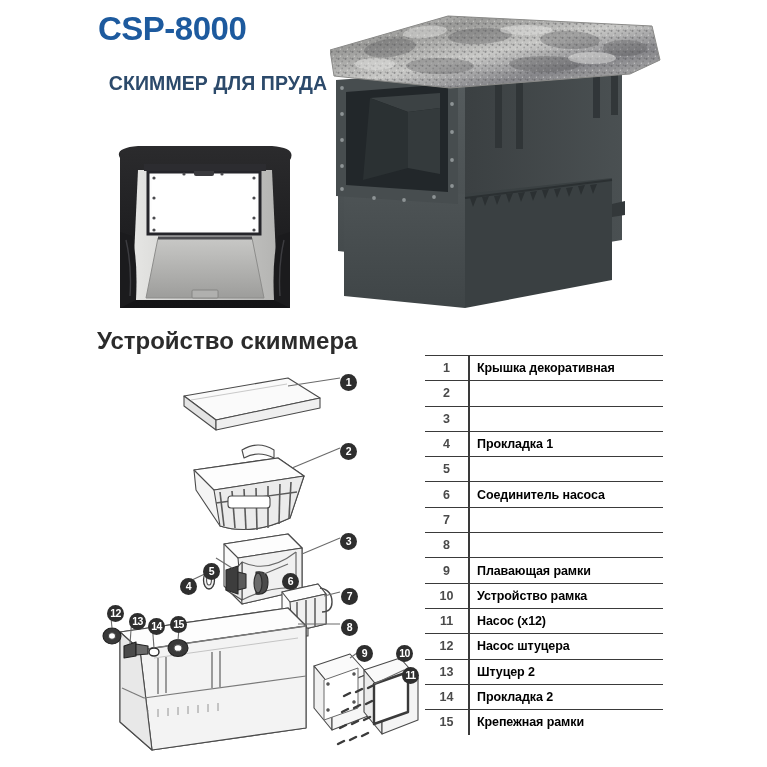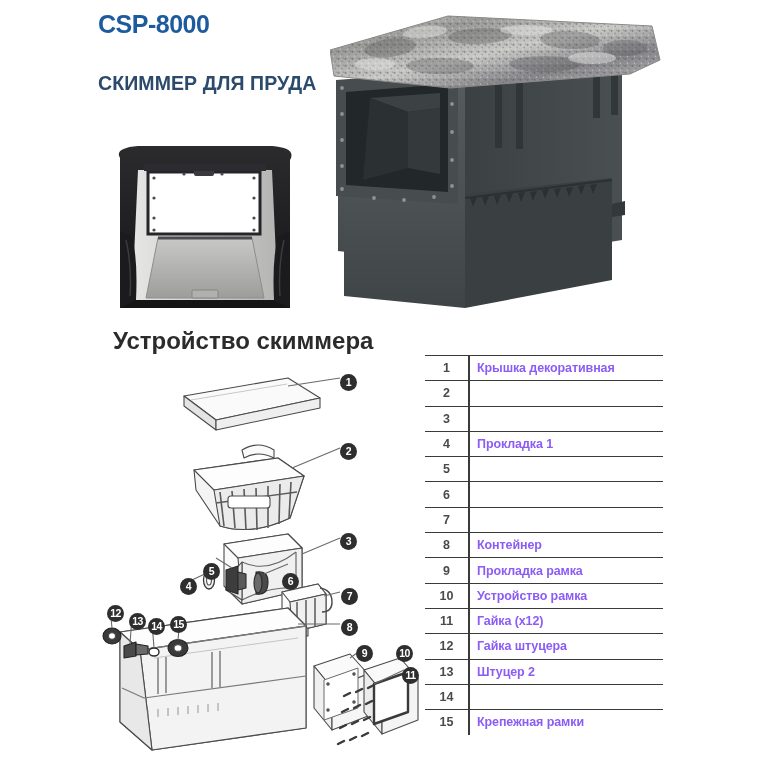--- a/index.html
+++ b/index.html
@@ -14,49 +14,49 @@
     background: #ffffff;
     overflow: hidden;
     font-family: "Liberation Sans", sans-serif;
   }
 
   
   #product-title {
     position: absolute;
     left: 98px;
     top: 10px;
-    font-size: 25px;
+    font-size: 33px;
     font-weight: bold;
     color: #1d5a9e;
     letter-spacing: -0.5px;
     white-space: nowrap;
   }
   #subtitle-block {
     position: absolute;
     left: 98px;
     top: 72px;
     width: 240px;
     font-size: 19.5px;
     font-weight: bold;
     color: #2c4a6b;
     line-height: 1.18;
     letter-spacing: 0.1px;
+    text-align: center;
   }
   #subtitle-line2 { padding-left: 8px; }
 
   
   #section-heading {
     position: absolute;
     left: 97px;
     top: 327px;
     font-size: 24px;
     font-weight: bold;
     color: #2b2b2b;
     white-space: nowrap;
-    margin-left: 16px;
   }
 
   
   .photo { position: absolute; }
 
   #hero-photo { left: 330px; top: 8px; width: 400px; height: 318px; }
   #inset-photo { left: 92px; top: 140px; width: 225px; height: 175px; }
 
   
   #exploded-diagram {
@@ -88,21 +88,21 @@
     text-align: center;
     font-size: 12.5px;
     font-weight: bold;
     color: #4a4a4a;
   }
   .part-name {
     flex: 1;
     padding-left: 9px;
     font-size: 12.5px;
     font-weight: bold;
-    color: #8b5cf6;
+    color: #000000;
     white-space: nowrap;
     letter-spacing: -0.1px;
   }
   #table-divider {
     position: absolute;
     left: 43px;
     top: 0px;
     width: 2px;
     height: 380px;
     background: #3a3a3a;
@@ -501,50 +501,51 @@
     </div>
     <div class="parts-row">
       <div class="part-num">4</div>
       <div class="part-name">Прокладка 1</div>
     </div>
     <div class="parts-row">
       <div class="part-num">5</div>
     </div>
     <div class="parts-row">
       <div class="part-num">6</div>
+      <div class="part-name">Соединитель насоса</div>
     </div>
     <div class="parts-row">
       <div class="part-num">7</div>
     </div>
     <div class="parts-row">
       <div class="part-num">8</div>
-      <div class="part-name">Контейнер</div>
     </div>
     <div class="parts-row">
       <div class="part-num">9</div>
-      <div class="part-name">Прокладка рамка</div>
+      <div class="part-name">Плавающая рамки</div>
     </div>
     <div class="parts-row">
       <div class="part-num">10</div>
       <div class="part-name">Устройство рамка</div>
     </div>
     <div class="parts-row">
       <div class="part-num">11</div>
-      <div class="part-name">Гайка (х12)</div>
+      <div class="part-name">Насос (х12)</div>
     </div>
     <div class="parts-row">
       <div class="part-num">12</div>
-      <div class="part-name">Гайка штуцера</div>
+      <div class="part-name">Насос штуцера</div>
     </div>
     <div class="parts-row">
       <div class="part-num">13</div>
       <div class="part-name">Штуцер 2</div>
     </div>
     <div class="parts-row">
       <div class="part-num">14</div>
+      <div class="part-name">Прокладка 2</div>
     </div>
     <div class="parts-row">
       <div class="part-num">15</div>
       <div class="part-name">Крепежная рамки</div>
     </div>
   </div>
 
 </div>
 
 </body></html>

